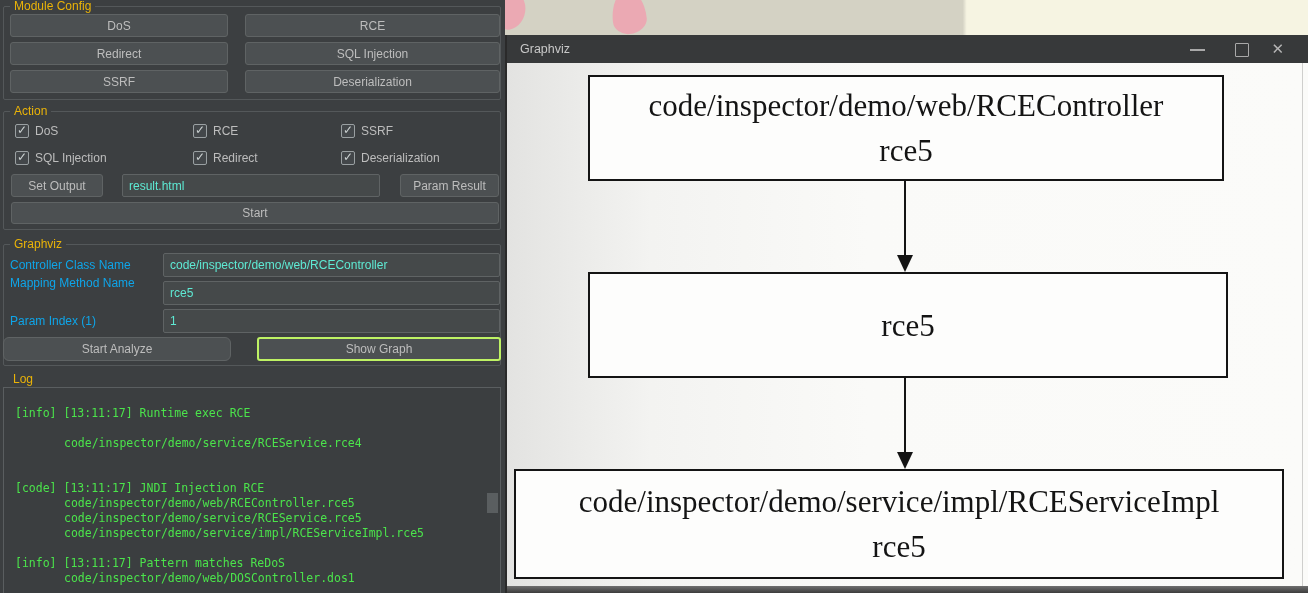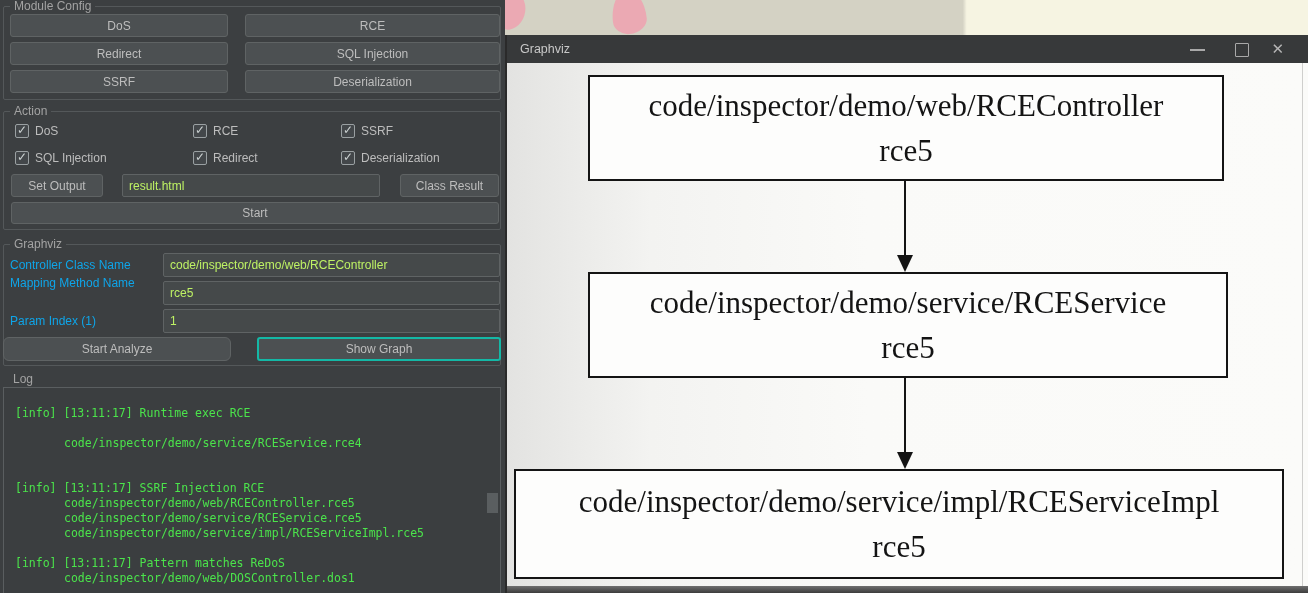--- a/index.html
+++ b/index.html
@@ -7,31 +7,31 @@
   #screen {
     position:relative; width:1308px; height:593px; overflow:hidden;
     font-family:"Liberation Sans", sans-serif; background:#3c3f41;
   }
 
   
   #panel { position:absolute; left:0; top:0; width:505px; height:593px; background:#3c3f41; }
   .group { position:absolute; border:1px solid #54585a; border-radius:2px; }
   .group-label {
     position:absolute; top:-8px; left:6px; background:#3c3f41; padding:0 4px;
-    color:#a3a3a3; font-size:12px; white-space:nowrap;
+    color:#eab308; font-size:12px; white-space:nowrap;
   }
   .btn {
     position:absolute; background:#4c5052; border:1px solid #5f6364; border-radius:3px;
     color:#bdbdbd; font-size:12px; display:flex; align-items:center; justify-content:center;
     cursor:default; white-space:nowrap;
   }
-  .btn.focused { border:2px solid #14b8a6; }
+  .btn.focused { border:2px solid #bef264; }
   .tinput {
     position:absolute; background:#45494a; border:1px solid #5f6364; border-radius:2px;
-    color:#bef264; font-size:12px; padding:0 6px; outline:none;
+    color:#5eead4; font-size:12px; padding:0 6px; outline:none;
     font-family:"Liberation Sans", sans-serif;
   }
   .flabel { position:absolute; color:#0ea5e9; font-size:12px; white-space:nowrap; }
   .cb { position:absolute; display:flex; align-items:center; gap:6px; color:#bdbdbd; font-size:12px; }
   .cb .box {
     width:14px; height:14px; border:1px solid #9aa0a2; background:#43474a;
     border-radius:2px; position:relative; flex:none;
   }
   .cb .box::after { content:"✓"; position:absolute; left:1px; top:-2px; font-size:12px; color:#c9cfcf; }
 
@@ -120,41 +120,41 @@
     <div class="cb" style="left:193px; top:151px;">
       <span class="box"></span>
       <span>Redirect</span>
     </div>
     <div class="cb" style="left:341px; top:151px;">
       <span class="box"></span>
       <span>Deserialization</span>
     </div>
     <div class="btn" style="left:11px; top:174px; width:92px; height:23px;">Set Output</div>
     <input class="tinput" style="left: 122px; top: 174px; width: 258px; height: 23px;" value="result.html">
-    <div class="btn" style="left:400px; top:174px; width:99px; height:23px;">Class Result</div>
+    <div class="btn" style="left:400px; top:174px; width:99px; height:23px;">Param Result</div>
     <div class="btn" style="left:11px; top:202px; width:488px; height:22px;">Start</div>
 
     <div class="group" style="left:3px; top:244px; width:498px; height:122px;">
       <span class="group-label">Graphviz</span>
     </div>
     <span class="flabel" style="left:10px; top:258px;">Controller Class Name</span>
     <input class="tinput" style="left: 163px; top: 253px; width: 337px; height: 24px;" value="code/inspector/demo/web/RCEController">
     <span class="flabel" style="left:10px; top:276px;">Mapping Method Name</span>
     <input class="tinput" style="left: 163px; top: 281px; width: 337px; height: 24px;" value="rce5">
     <span class="flabel" style="left:10px; top:314px;">Param Index (1)</span>
     <input class="tinput" style="left: 163px; top: 309px; width: 337px; height: 24px;" value="1">
     <div class="btn" style="left:3px; top:337px; width:228px; height:24px;border-radius:6px;">Start Analyze</div>
     <div class="btn focused" style="left:257px; top:337px; width:244px; height:24px;">Show Graph</div>
 
     <span class="group-label" style="top:372px; left:9px;">Log</span>
     <div id="log-box">
       <div class="logline" style="left:11px; top:18px;">[info] [13:11:17] Runtime exec RCE</div>
       <div class="logline" style="left:60px; top:48px;">code/inspector/demo/service/RCEService.rce4</div>
       <div class="logline" style="left:11px; top:78px;"></div>
-      <div class="logline" style="left:11px; top:93px;">[info] [13:11:17] SSRF Injection RCE</div>
+      <div class="logline" style="left:11px; top:93px;">[code] [13:11:17] JNDI Injection RCE</div>
       <div class="logline" style="left:60px; top:108px;">code/inspector/demo/web/RCEController.rce5</div>
       <div class="logline" style="left:60px; top:123px;">code/inspector/demo/service/RCEService.rce5</div>
       <div class="logline" style="left:60px; top:138px;">code/inspector/demo/service/impl/RCEServiceImpl.rce5</div>
       <div class="logline" style="left:11px; top:153px;"></div>
       <div class="logline" style="left:11px; top:168px;">[info] [13:11:17] Pattern matches ReDoS</div>
       <div class="logline" style="left:60px; top:183px;">code/inspector/demo/web/DOSController.dos1</div>
     </div>
     <div id="log-scroll-thumb"></div>
   </div>
 
@@ -177,21 +177,20 @@
 
       <div class="gnode" style="left:81px; top:12px; width:636px; height:106px;">
         <div>code/inspector/demo/web/RCEController</div>
         <div>rce5</div>
       </div>
 
       <div class="aline" style="left:397px; top:118px; height:76px;"></div>
       <div class="ahead" style="left:390px; top:192px;"></div>
 
       <div class="gnode" style="left:81px; top:209px; width:640px; height:106px;">
-        <div>code/inspector/demo/service/RCEService</div>
         <div>rce5</div>
       </div>
 
       <div class="aline" style="left:397px; top:315px; height:75px;"></div>
       <div class="ahead" style="left:390px; top:389px;"></div>
 
       <div class="gnode" style="left:7px; top:406px; width:770px; height:110px;">
         <div>code/inspector/demo/service/impl/RCEServiceImpl</div>
         <div>rce5</div>
       </div>

